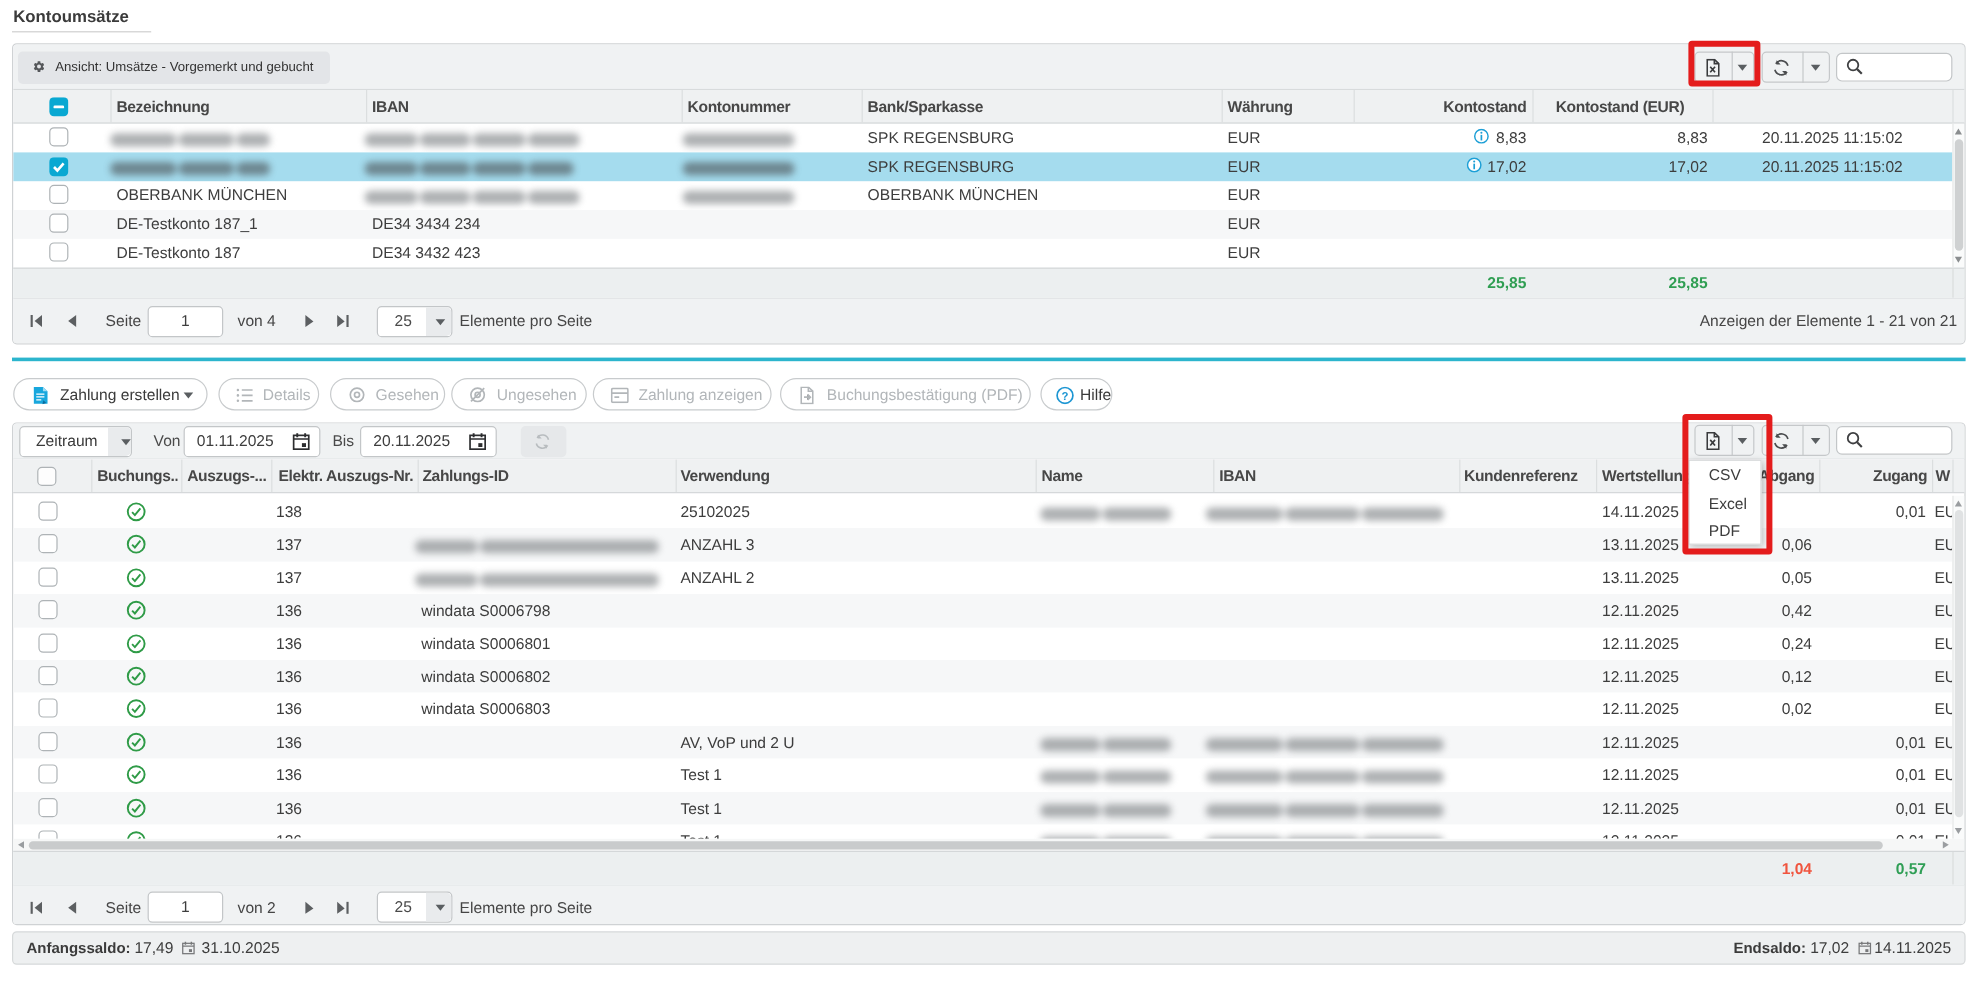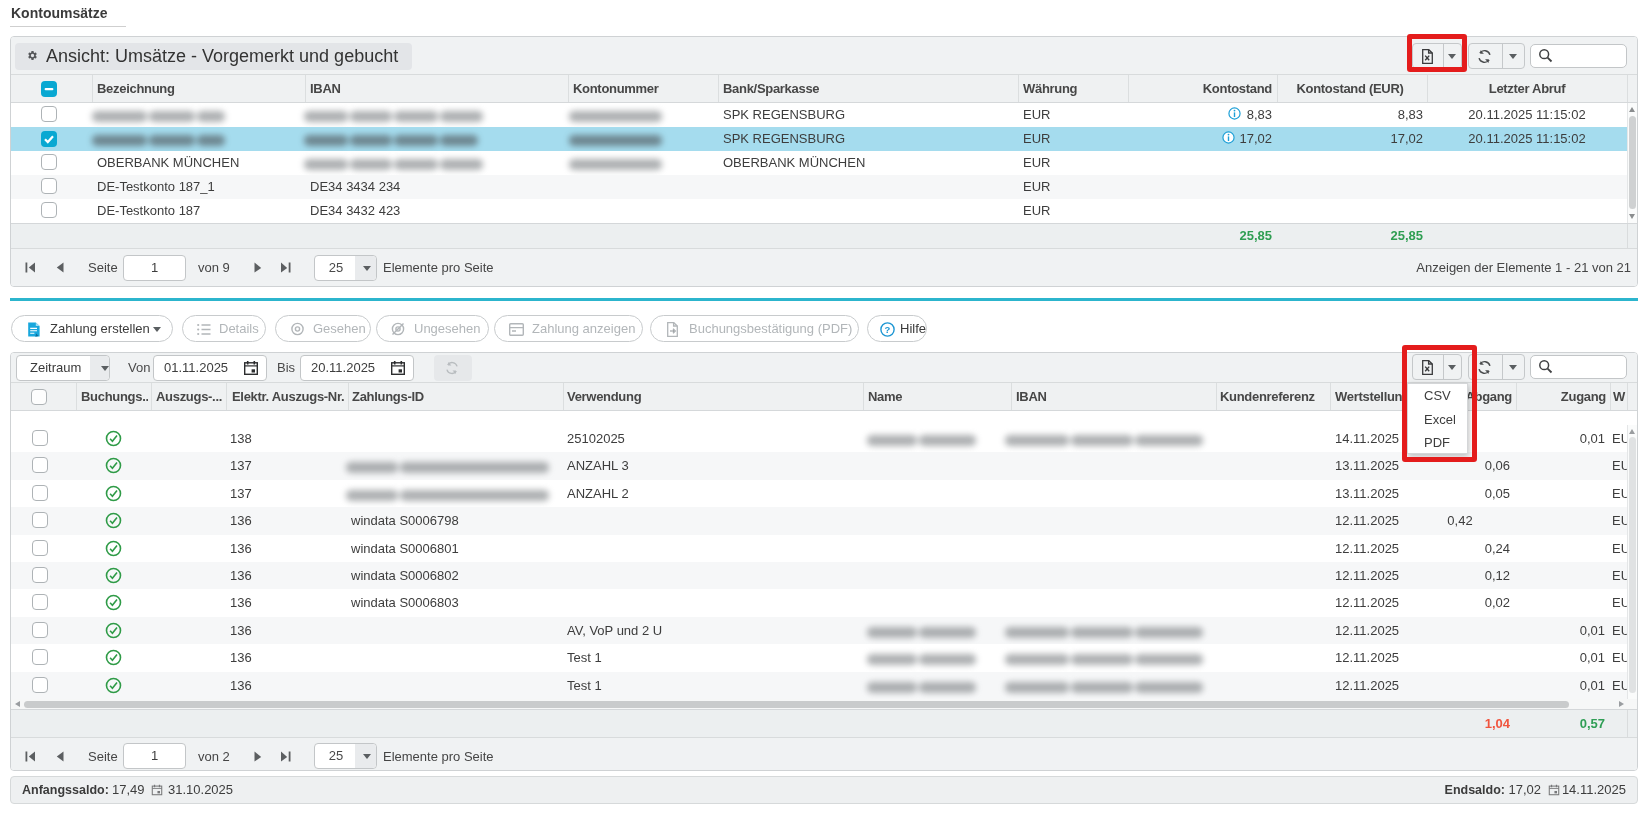--- a/index.html
+++ b/index.html
@@ -37,21 +37,21 @@
 .redbox{position:absolute;border:5px solid #e41c1c;border-radius:3px;z-index:50}
 svg{display:block}
 .ic{position:absolute}
 </style></head><body>
 <div id="root">
 
 <div class="abs" style="left:11px;top:5px;font-size:14px;font-weight:700;color:#3b3b3b">Kontoumsätze</div>
 <div class="abs" style="left:10px;top:26px;width:116px;height:1px;background:#cfcfcf"></div>
 <div class="panel" style="top:36px;height:251px">
 <div class="tbar" style="height:38px"></div>
-<div class="abs" style="left:4px;top:6px;height:27px;background:#e3e5e8;border-radius:4px;line-height:27px;padding:0 14px 0 31px;color:#333;font-size:18px">Ansicht: Umsätze - Vorgemerkt und gebucht</div>
+<div class="abs" style="left:4px;top:6px;height:27px;background:#e3e5e8;border-radius:4px;line-height:27px;padding:0 14px 0 31px;color:#333;font-size:11px">Ansicht: Umsätze - Vorgemerkt und gebucht</div>
 <svg class="ic" style="left:16px;top:13px" width="11" height="11" viewBox="0 0 24 24">
         <path fill="#55575a" fill-rule="evenodd" d="M19.14 12.94c.04-.3.06-.61.06-.94 0-.32-.02-.64-.07-.94l2.03-1.58c.18-.14.23-.41.12-.61l-1.92-3.32c-.12-.22-.37-.29-.59-.22l-2.39.96c-.5-.38-1.03-.7-1.62-.94l-.36-2.54c-.04-.24-.24-.41-.48-.41h-3.84c-.24 0-.43.17-.47.41l-.36 2.54c-.59.24-1.13.57-1.62.94l-2.39-.96c-.22-.08-.47 0-.59.22L2.74 8.87c-.12.21-.08.47.12.61l2.03 1.58c-.05.3-.09.63-.09.94s.02.64.07.94l-2.03 1.58c-.18.14-.23.41-.12.61l1.92 3.32c.12.22.37.29.59.22l2.39-.96c.5.38 1.03.7 1.62.94l.36 2.54c.05.24.24.41.48.41h3.84c.24 0 .44-.17.47-.41l.36-2.54c.59-.24 1.13-.56 1.62-.94l2.39.96c.22.08.47 0 .59-.22l1.92-3.32c.12-.22.07-.47-.12-.61l-2.01-1.58zM12 15.6A3.6 3.6 0 1 1 12 8.4a3.6 3.6 0 0 1 0 7.2z"></path>
       </svg>
 <div class="splitbtn" style="left:1401px;top:6px;width:50px;height:26px"></div>
 <div class="splitdiv" style="left:1432px;top:6px;height:26px"></div>
 <svg class="ic" style="left:1410px;top:12px" width="13" height="15" viewBox="0 0 13 15">
         <path fill="none" stroke="#3a3b3d" stroke-width="1.3" d="M1.7.7h6.1L11.3 4v10.3H1.7z"></path>
         <path fill="none" stroke="#3a3b3d" stroke-width="1.3" d="M7.6.7V4h3.7"></path>
         <path stroke="#3a3b3d" stroke-width="1.4" d="M4.2 6.6l4 4.6m0-4.6l-4 4.6"></path>
       </svg>
@@ -83,21 +83,20 @@
           <rect width="16" height="16" rx="4" fill="#09a8d2"></rect>
           <rect x="3.6" y="7" width="8.8" height="2.3" rx="1" fill="#fff"></rect>
         </svg>
 <div class="hc" style="left:86px;line-height:27px">Bezeichnung</div>
 <div class="hc" style="left:299px;line-height:27px">IBAN</div>
 <div class="hc" style="left:562px;line-height:27px">Kontonummer</div>
 <div class="hc" style="left:712px;line-height:27px">Bank/Sparkasse</div>
 <div class="hc" style="left:1012px;line-height:27px">Währung</div>
 <div class="hc" style="left:1117px;width:144px;text-align:right;line-height:27px">Kontostand</div>
 <div class="hc" style="left:1266px;width:146px;text-align:center;line-height:27px">Kontostand (EUR)</div>
-<div class="hc" style="left:1416px;width:200px;text-align:center;line-height:27px">Letzter Abruf</div>
 </div>
 <div class="abs" style="top:66px;left:0;width:1626px;height:120px;overflow:hidden">
 <div class="r " style="top:0px;height:24px;line-height:24px">
           <div class="cb" style="left:30px;top:3px"></div>
           <div class="blur" style="left:81px;top:6.5px"><i style="display:inline-block;height:100%;border-radius:5px;background:currentColor;width:55px;margin-right:2px"></i><i style="display:inline-block;height:100%;border-radius:5px;background:currentColor;width:46px;margin-right:2px"></i><i style="display:inline-block;height:100%;border-radius:5px;background:currentColor;width:28px;margin-right:2px"></i></div>
           <div class="blur" style="left:293px;top:6.5px"><i style="display:inline-block;height:100%;border-radius:5px;background:currentColor;width:44px;margin-right:2px"></i><i style="display:inline-block;height:100%;border-radius:5px;background:currentColor;width:42px;margin-right:2px"></i><i style="display:inline-block;height:100%;border-radius:5px;background:currentColor;width:44px;margin-right:2px"></i><i style="display:inline-block;height:100%;border-radius:5px;background:currentColor;width:43px;margin-right:2px"></i></div>
           <div class="blur" style="left:558px;top:6.5px"><i style="display:inline-block;height:100%;border-radius:5px;background:currentColor;width:93px;margin-right:6px"></i></div>
           <div class="c" style="left:712px">SPK REGENSBURG</div>
           <div class="c" style="left:1012px">EUR</div>
           <svg class="ic" style="left:1217px;top:4px" width="13" height="13" viewBox="0 0 14 14">
@@ -168,21 +167,21 @@
         </svg>
         <svg class="ic" style="left:243px;top:13px" width="8" height="11" viewBox="0 0 8 11">
           <path fill="#5c5f61" d="M0.5 0.5v10l6.7-4.5z"></path>
         </svg>
         <svg class="ic" style="left:269px;top:13px" width="11" height="11" viewBox="0 0 11 11">
           <path fill="#5c5f61" d="M1 0.5v10l6.2-4.5z"></path>
           <rect x="8.7" y="0.5" width="1.8" height="10" fill="#5c5f61"></rect>
         </svg>
 <div class="pgtxt" style="left:77px">Seite</div>
 <div class="inp" style="left:112px;top:6px;width:63px;height:26px;line-height:24px">1</div>
-<div class="pgtxt" style="left:187px">von 9</div>
+<div class="pgtxt" style="left:187px">von 4</div>
 <div class="selbox" style="left:303px;top:6px;width:63px;height:26px;line-height:24px">
           <span style="position:absolute;left:0;width:42px;text-align:center">25</span>
           <div class="selcar"></div>
           <div class="car" style="left:48px;top:10px"></div>
         </div>
 <div class="pgtxt" style="left:372px">Elemente pro Seite</div>
 <div class="pgtxt" style="right:6px">Anzeigen der Elemente 1 - 21 von 21</div>
 </div>
 </div>
 <div class="abs" style="left:10px;top:298px;width:1628px;height:3px;background:#2cb5cd"></div>
@@ -313,21 +312,21 @@
 <div class="hc" style="left:341px;line-height:27px">Zahlungs-ID</div>
 <div class="hc" style="left:556px;line-height:27px">Verwendung</div>
 <div class="hc" style="left:857px;line-height:27px">Name</div>
 <div class="hc" style="left:1005px;line-height:27px">IBAN</div>
 <div class="hc" style="left:1209px;line-height:27px">Kundenreferenz</div>
 <div class="hc" style="left:1324px;line-height:27px">Wertstellung</div>
 <div class="hc" style="left:1446px;width:55px;text-align:right;line-height:27px">Abgang</div>
 <div class="hc" style="left:1505px;width:90px;text-align:right;line-height:27px">Zugang</div>
 <div class="hc" style="left:1602px;line-height:27px">W</div>
 </div>
-<div class="abs" style="top:72px;left:0;width:1626px;height:286px;overflow:hidden">
+<div class="abs" style="top:60px;left:0;width:1626px;height:286px;overflow:hidden">
 <div class="r " style="top:0.0px;height:27.4px;line-height:27px">
           <div class="cb" style="left:21px;top:5px"></div>
           <svg class="ic" style="left:94px;top:5px" width="17" height="17" viewBox="0 0 17 17">
             <circle cx="8.5" cy="8.5" r="7" fill="none" stroke="#2f9b47" stroke-width="1.6"></circle>
             <path fill="none" stroke="#2f9b47" stroke-width="1.6" d="M5.1 8.8l2.3 2.4 4.6-5.6"></path>
           </svg>
           <div class="c" style="left:219px">138</div>
           <div class="c" style="left:556px">25102025</div>
           <div class="blur" style="left:856px;top:8px"><i style="display:inline-block;height:100%;border-radius:5px;background:currentColor;width:50px;margin-right:2px"></i><i style="display:inline-block;height:100%;border-radius:5px;background:currentColor;width:57px;margin-right:2px"></i></div>
           <div class="blur" style="left:994px;top:8px"><i style="display:inline-block;height:100%;border-radius:5px;background:currentColor;width:64px;margin-right:2px"></i><i style="display:inline-block;height:100%;border-radius:5px;background:currentColor;width:62px;margin-right:2px"></i><i style="display:inline-block;height:100%;border-radius:5px;background:currentColor;width:68px;margin-right:2px"></i></div>
@@ -363,21 +362,21 @@
         </div>
 <div class="r alt" style="top:82.2px;height:27.4px;line-height:27px">
           <div class="cb" style="left:21px;top:5px"></div>
           <svg class="ic" style="left:94px;top:5px" width="17" height="17" viewBox="0 0 17 17">
             <circle cx="8.5" cy="8.5" r="7" fill="none" stroke="#2f9b47" stroke-width="1.6"></circle>
             <path fill="none" stroke="#2f9b47" stroke-width="1.6" d="M5.1 8.8l2.3 2.4 4.6-5.6"></path>
           </svg>
           <div class="c" style="left:219px">136</div>
           <div class="c" style="left:340px">windata S0006798</div>
           <div class="c" style="left:1324px">12.11.2025</div>
-          <div class="c" style="left:1399px;width:100px;text-align:center">0,42</div>
+          <div class="c" style="left:1399px;width:100px;text-align:right">0,42</div>
           <div class="c" style="left:1601px;width:15px;overflow:hidden">EUR</div>
         </div>
 <div class="r " style="top:109.6px;height:27.4px;line-height:27px">
           <div class="cb" style="left:21px;top:5px"></div>
           <svg class="ic" style="left:94px;top:5px" width="17" height="17" viewBox="0 0 17 17">
             <circle cx="8.5" cy="8.5" r="7" fill="none" stroke="#2f9b47" stroke-width="1.6"></circle>
             <path fill="none" stroke="#2f9b47" stroke-width="1.6" d="M5.1 8.8l2.3 2.4 4.6-5.6"></path>
           </svg>
           <div class="c" style="left:219px">136</div>
           <div class="c" style="left:340px">windata S0006801</div>

